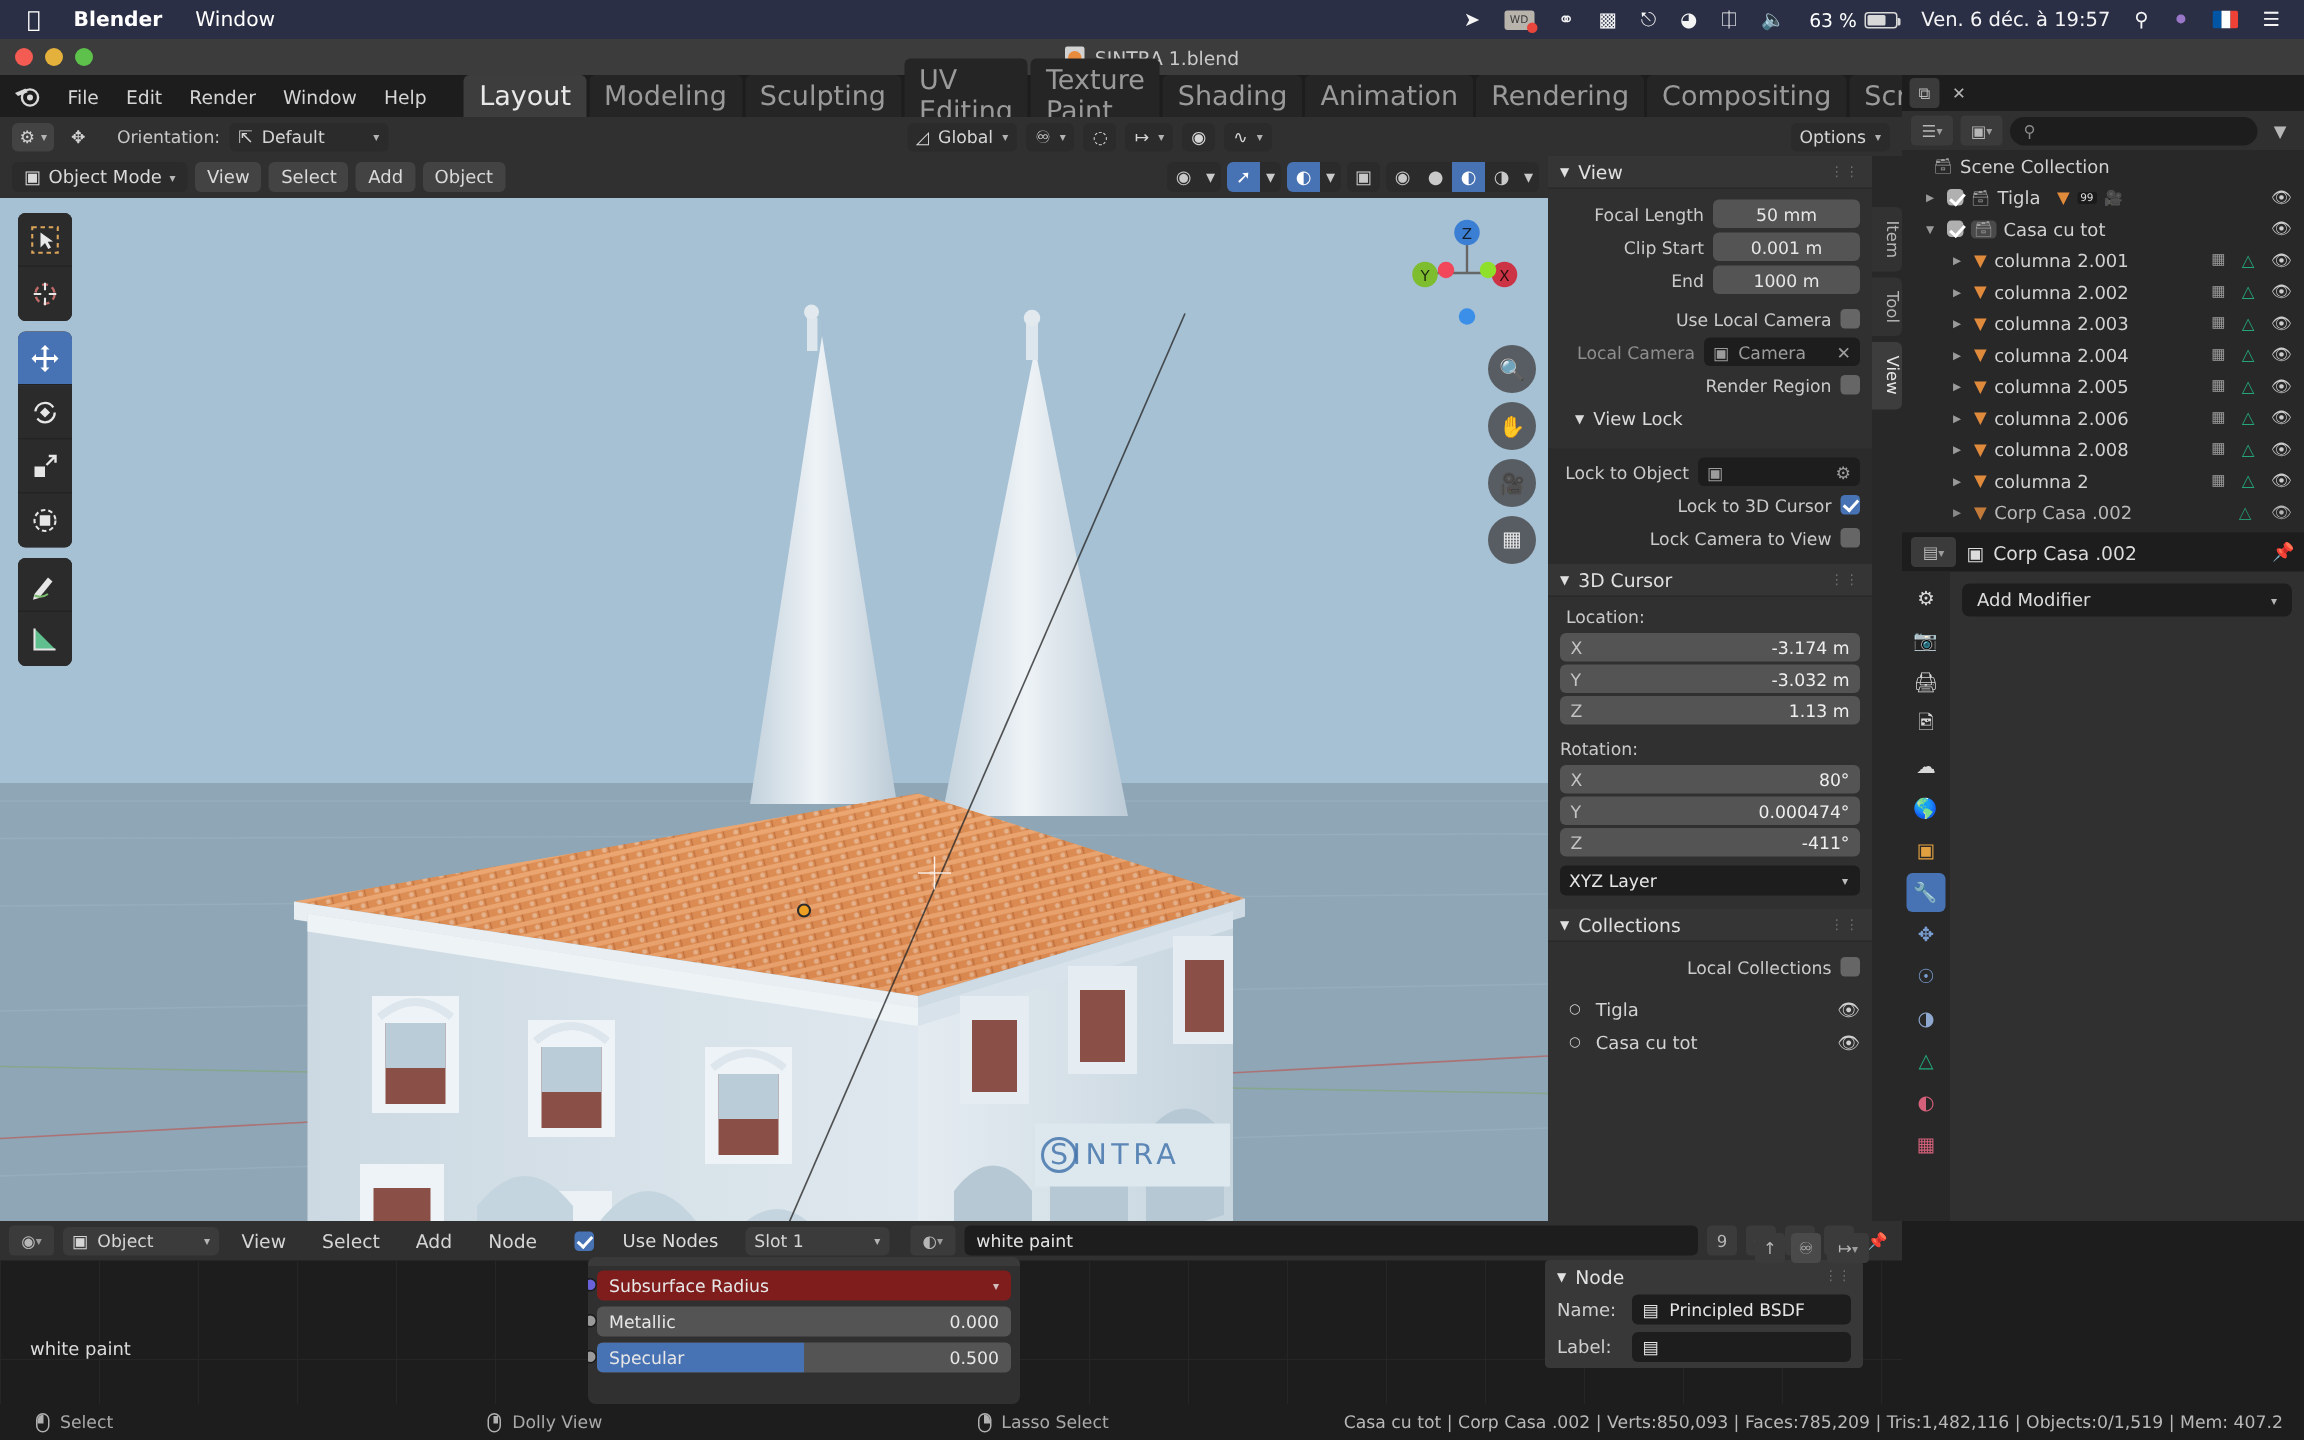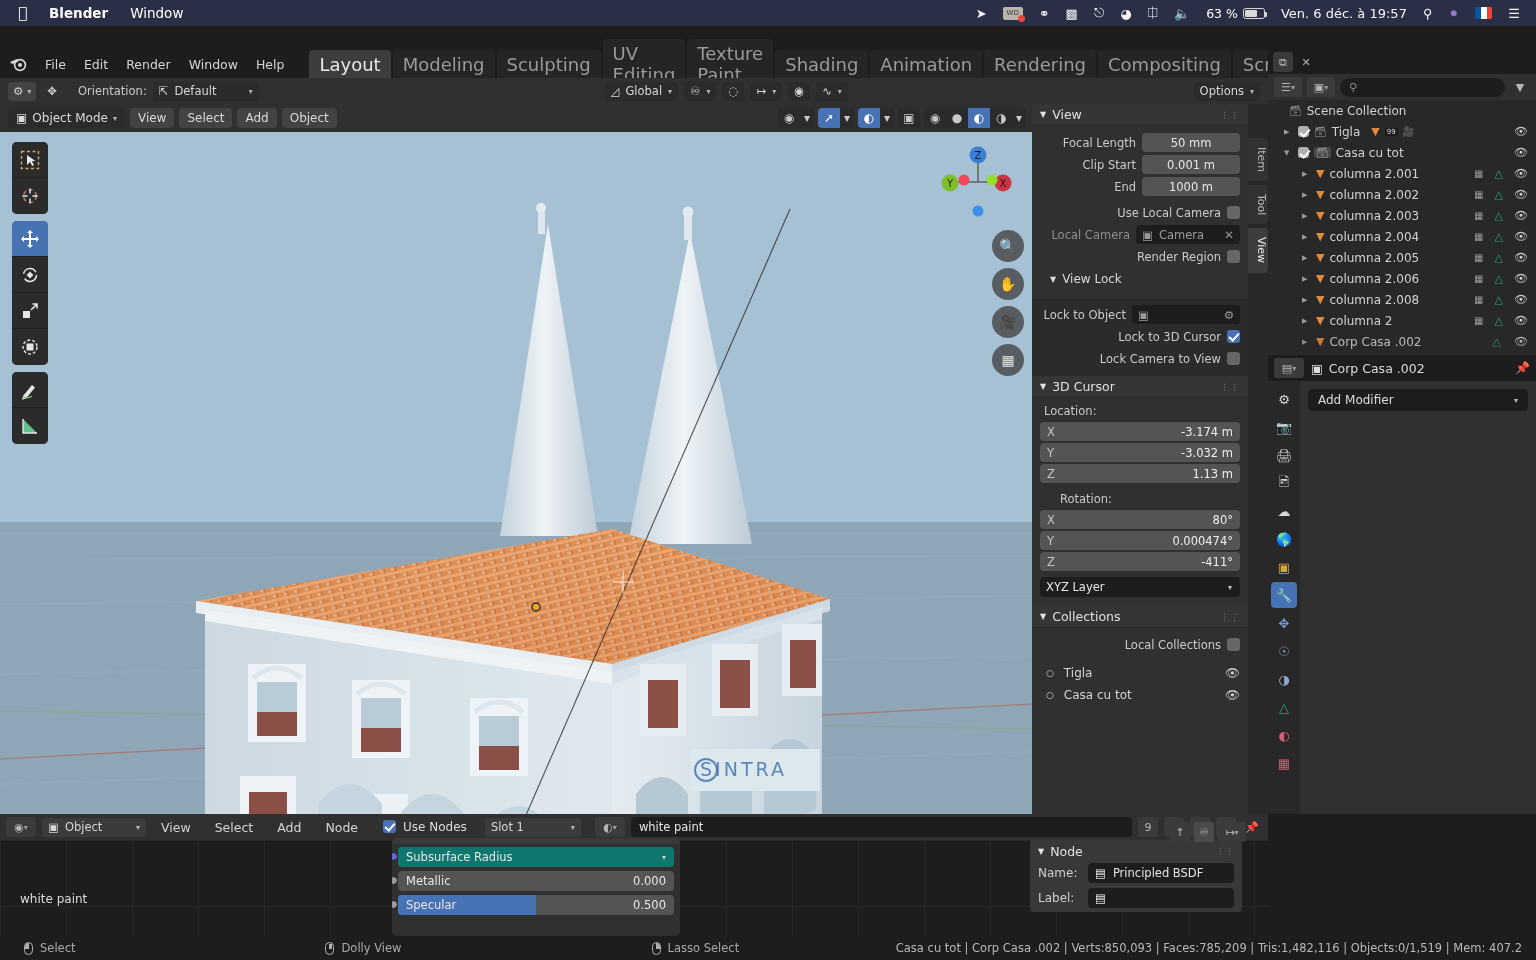--- a/index.html
+++ b/index.html
@@ -161,21 +161,21 @@
     background-image:linear-gradient(#262626 1px, transparent 1px),linear-gradient(90deg,#262626 1px, transparent 1px);
     background-size:66px 66px;}
   .node-out{position:absolute;left:20px;top:52px;color:#dcdcdc;font-size:12px;}
   .bsdf-node{position:absolute;left:392px;top:838px;width:288px;height:98px;background:#303030;
     border-radius:5px;overflow:hidden;z-index:3;}
   .nrow{display:flex;align-items:center;height:22px;margin:2px 6px;}
   .sock{position:absolute;left:-9px;width:9px;height:9px;border-radius:50%;border:1px solid #1a1a1a;}
   .nfield{flex:1;background:#545454;border-radius:4px;height:20px;display:flex;align-items:center;
     padding:0 8px;color:#e7e7e7;font-size:11.5px;}
   .nfield .rv{margin-left:auto;}
-  .nfield.dk{background:#0f766e;text-align:center;}
+  .nfield.dk{background:#7f1d1d;text-align:center;}
   .sh-sidebar{position:absolute;left:1030px;top:840px;width:212px;background:#383838;
     border-radius:3px;z-index:4;overflow:hidden;}
   .shs-hdr{height:22px;display:flex;align-items:center;gap:6px;padding:0 8px;color:#e2e2e2;font-size:12.5px;}
   .shs-row{display:flex;align-items:center;height:22px;padding:0 8px;gap:8px;margin-bottom:3px;}
   .shs-row .l{color:#cfcfcf;font-size:12px;width:42px;}
   .shs-row .f{flex:1;background:#1d1d1d;border-radius:4px;height:20px;display:flex;align-items:center;
     gap:7px;padding:0 7px;color:#e4e4e4;font-size:11.5px;}
 
   
   .statusbar{position:absolute;left:0;top:936px;width:1536px;height:24px;background:#1d1d1d;
@@ -217,20 +217,31 @@
       <span class="ic" style="color:#a07ad0;">⚫</span>
       <span class="flag">
           <i style="background:#0055a4"></i>
           <i style="background:#fff"></i>
           <i style="background:#ef4135"></i>
         </span>
       <span class="ic">☰</span>
     </div>
   </div>
 
+  <div class="titlebar">
+    <div class="traffic">
+      <i style="background:#f45b52"></i>
+      <i style="background:#e4b23c"></i>
+      <i style="background:#5dc14b"></i>
+    </div>
+    <div class="ttl">
+      <span class="blendicon"></span>
+      <span>SINTRA 1.blend</span>
+    </div>
+  </div>
 
   <div class="topbar">
     <span class="blogo">
       <svg width="20" height="20" viewBox="0 0 20 20">
         <circle cx="12" cy="11" r="5.4" fill="none" stroke="#d9d9d9" stroke-width="1.6"></circle>
         <circle cx="12" cy="11" r="2" fill="#d9d9d9"></circle>
         <path d="M2 8 L9 5 L10.5 7.5 L4 10 Z" fill="#d9d9d9"></path>
       </svg>
     </span>
     <span class="menu-item">File</span>
@@ -639,21 +650,21 @@
         <span class="nv">-3.174 m</span>
       </div>
       <div class="rowxyz">
         <span class="ax">Y</span>
         <span class="nv">-3.032 m</span>
       </div>
       <div class="rowxyz">
         <span class="ax">Z</span>
         <span class="nv">1.13 m</span>
       </div>
-      <div style="color:#c9c9c9;font-size:11.5px;margin:9px 0 4px 20px">Rotation:</div>
+      <div style="color:#c9c9c9;font-size:11.5px;margin:9px 0 4px 0">Rotation:</div>
       <div class="rowxyz">
         <span class="ax">X</span>
         <span class="nv">80°</span>
       </div>
       <div class="rowxyz">
         <span class="ax">Y</span>
         <span class="nv">0.000474°</span>
       </div>
       <div class="rowxyz">
         <span class="ax">Z</span>
@@ -845,21 +856,21 @@
       <span class="smallbtn" style="background:#3b3b3b;width:30px">◉<span class="chev">▾</span></span>
       <span class="drop" style="min-width:104px;background:#3b3b3b">
         <span>▣</span>
         <span>Object</span>
         <span class="chev" style="margin-left:auto">▾</span>
       </span>
       <span class="menu-item">View</span>
       <span class="menu-item">Select</span>
       <span class="menu-item">Add</span>
       <span class="menu-item">Node</span>
-      <span style="display:flex;gap:7px;margin-left:10px">
+      <span style="display:flex;align-items:center;gap:19px;margin-left:10px">
         <span class="cb on"></span>
         <span style="color:#dcdcdc;font-size:12px">Use Nodes</span>
       </span>
       <span class="drop" style="min-width:96px;margin-left:12px;background:#3b3b3b">
         <span>Slot 1</span>
         <span class="chev" style="margin-left:auto">▾</span>
       </span>
       <span class="smallbtn" style="background:#3b3b3b;width:30px;margin-left:8px">◐<span class="chev">▾</span></span>
       <span class="val dark" style="width:150px;height:20px;border-radius:4px;justify-content:flex-start;padding-left:8px">white paint</span>
       <span class="smallbtn" style="background:#3b3b3b;width:20px">9</span>

